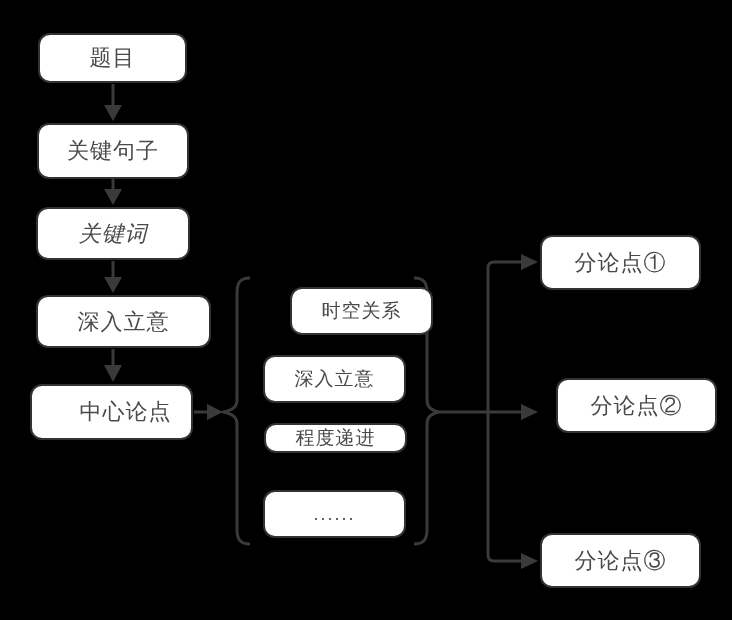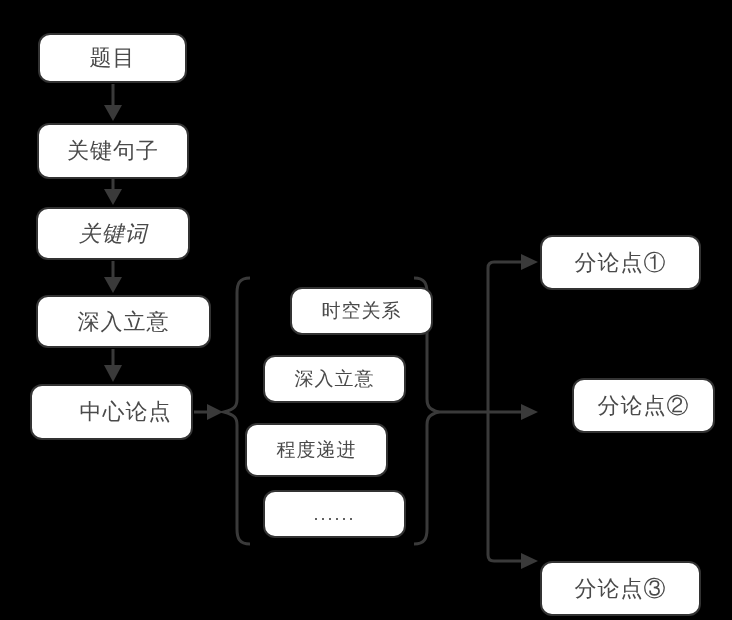--- a/index.html
+++ b/index.html
@@ -39,26 +39,26 @@
   .box.ellipsis{font-size:18px;letter-spacing:2px;}
   
   #b-main-0{left:38px;top:33px;width:149px;height:50px;}
   #b-main-1{left:37px;top:123px;width:152px;height:56px;}
   #b-main-2{left:36px;top:207px;width:154px;height:53px;font-style:italic;}
   #b-main-3{left:36px;top:295px;width:175px;height:53px;}
   #b-main-4{left:30px;top:384px;width:163px;height:56px;padding-left:28px;}
   
   #b-rel-0{left:263px;top:287px;width:143px;height:48px;margin-left:27px;}
   #b-rel-1{left:263px;top:355px;width:143px;height:48px;}
-  #b-rel-2{left:245px;top:423px;width:143px;height:54px;}
+  #b-rel-2{left:264px;top:423px;width:143px;height:30px;}
   #b-rel-3{left:263px;top:490px;width:143px;height:48px;}
   
   #b-sub-0{left:540px;top:235px;width:161px;height:55px;}
-  #b-sub-1{left:572px;top:378px;width:143px;height:55px;}
-  #b-sub-2{left:540px;top:533px;width:161px;height:55px;margin-top:28px;}
+  #b-sub-1{left:556px;top:378px;width:161px;height:55px;}
+  #b-sub-2{left:540px;top:533px;width:161px;height:55px;}
 </style>
 </head>
 <body>
 
 <div id="canvas">
 
   <svg id="connectors" viewBox="0 0 732 620" xmlns="http://www.w3.org/2000/svg">
 
     <g>
       <path class="stroke" d="M113,84 V106"></path>

